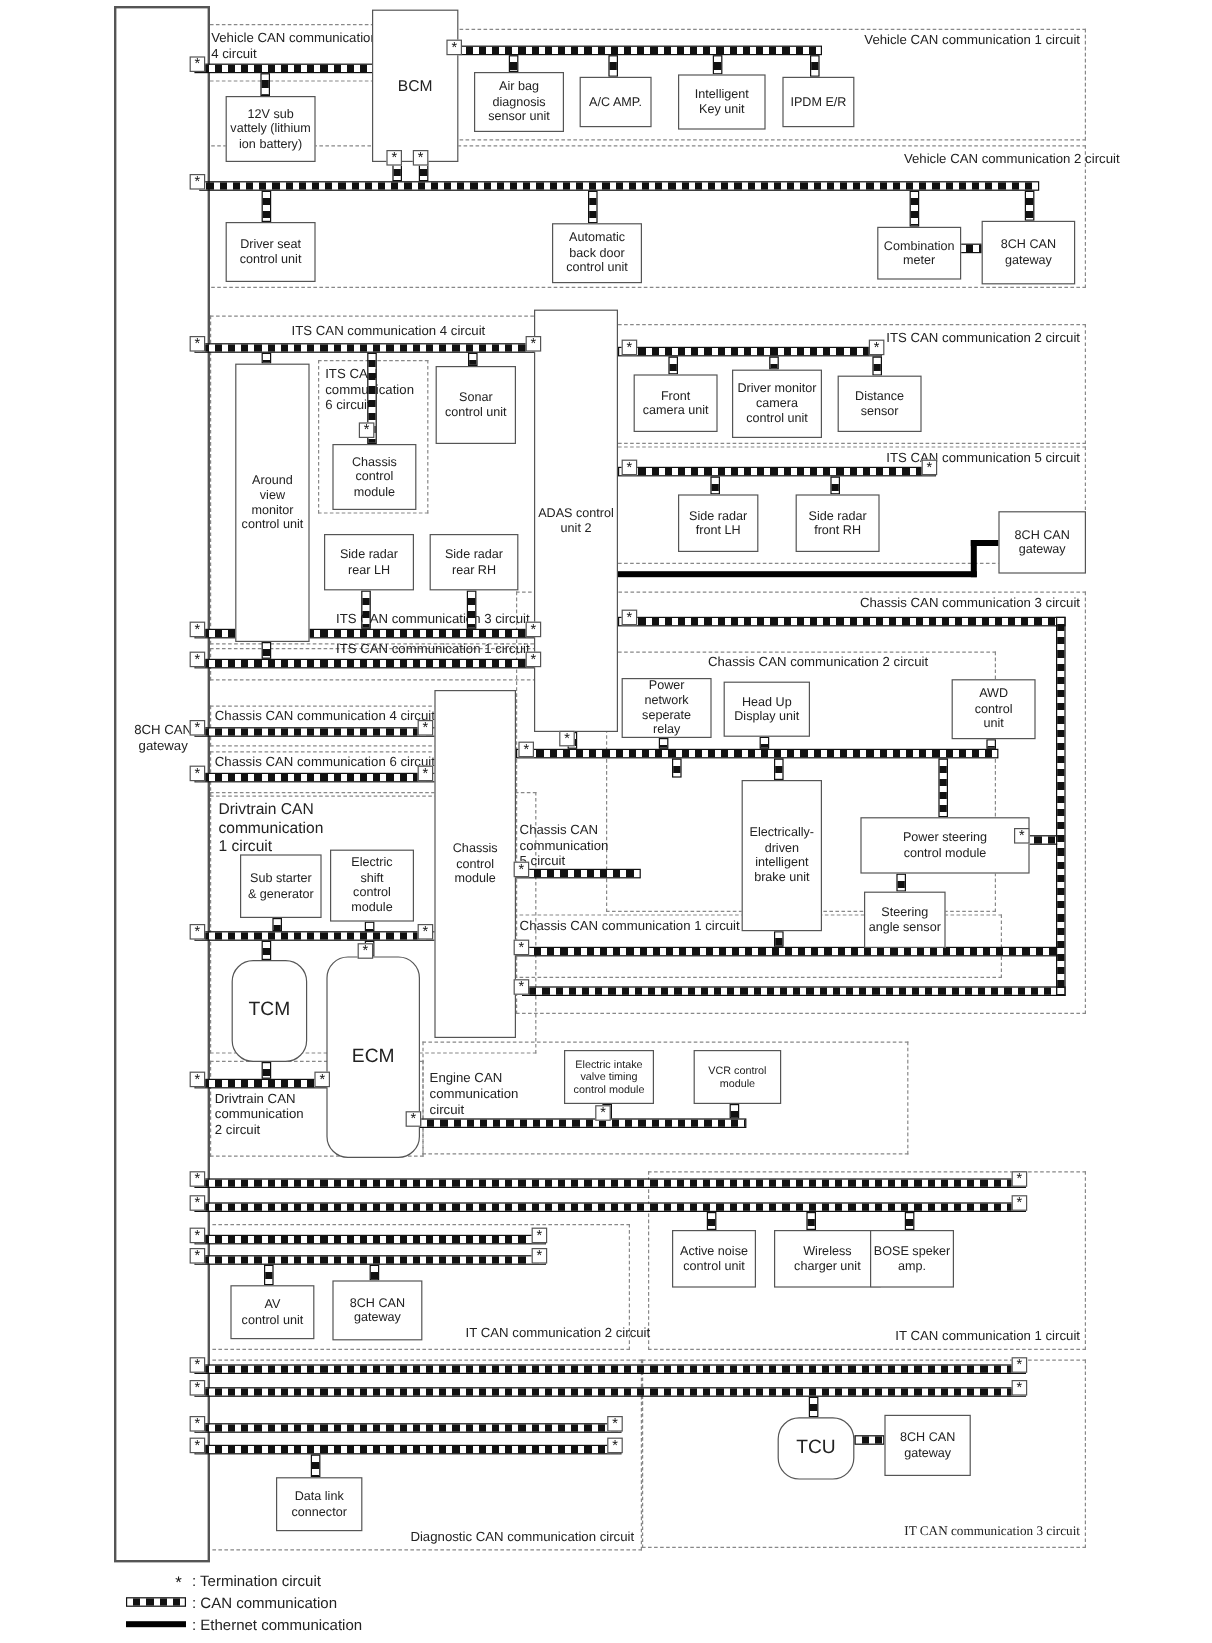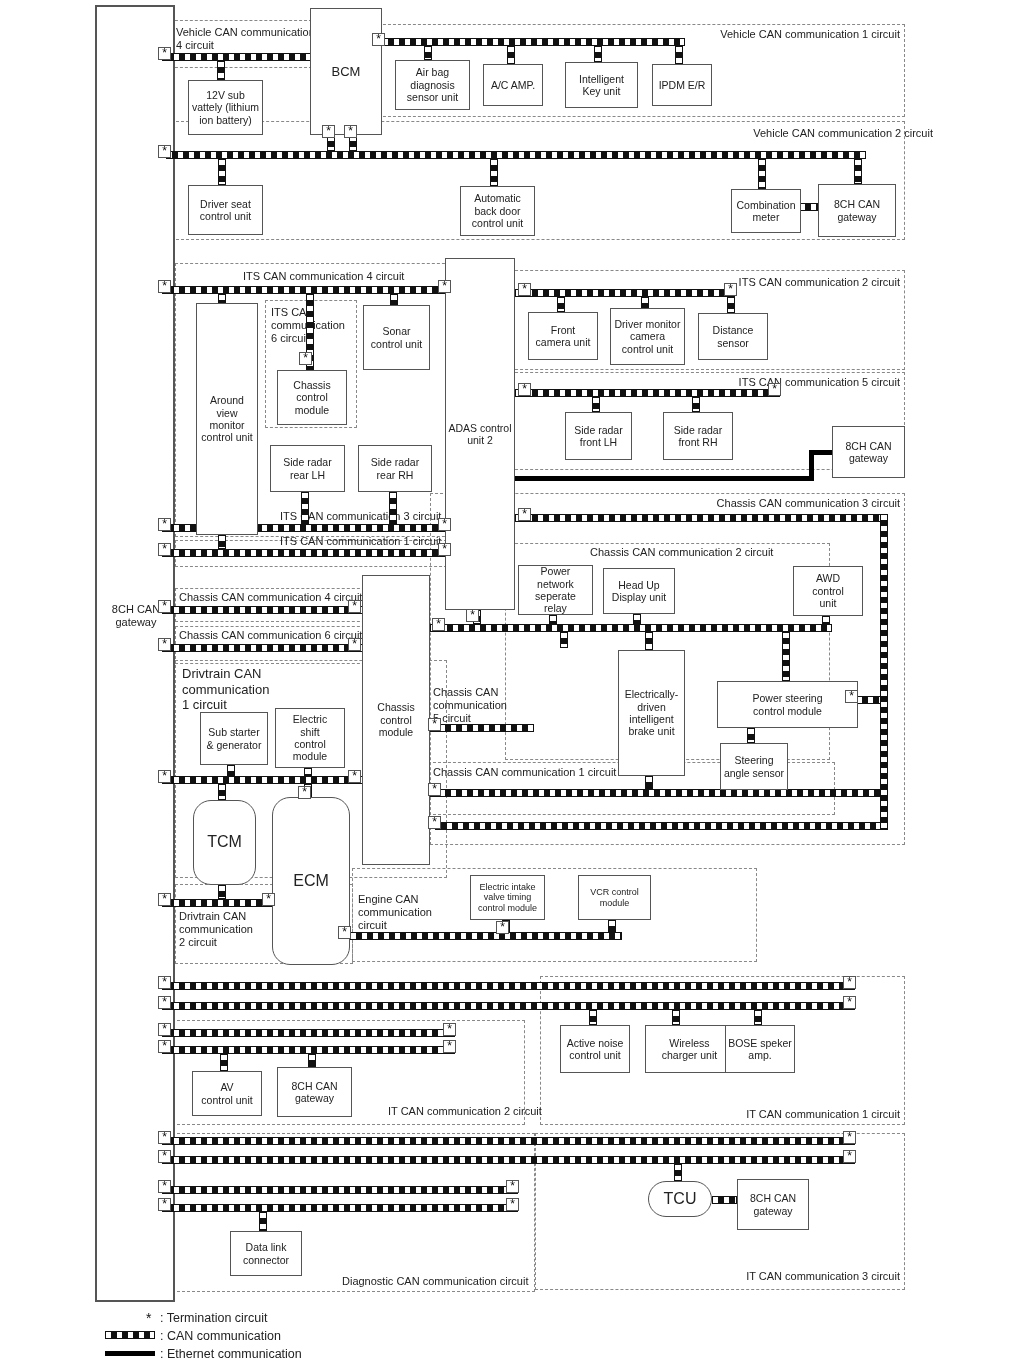--- a/index.html
+++ b/index.html
@@ -85,21 +85,21 @@
 5 circuit</div>
   <div class="rlabel" style="left:433px;top:766px;">Chassis CAN communication 1 circuit</div>
   <div class="rlabel" style="left:358px;top:893px;">Engine CAN
 communication
 circuit</div>
   <div class="rlabel" style="left:179px;top:910px;">Drivtrain CAN
 communication
 2 circuit</div>
   <div class="rlabel" style="left:388px;top:1105px;">IT CAN communication 2 circuit</div>
   <div class="rlabel right" style="left:740px;top:1108px;width:160px;">IT CAN communication 1 circuit</div>
-  <div class="rlabel right" style="left:740px;top:1270px;width:160px;">IT CAN communication 3 circuit</div>
+  <div class="rlabel right" style="left:740px;top:1270px;width:160px;font-family:Liberation Serif, serif;">IT CAN communication 3 circuit</div>
   <div class="rlabel" style="left:342px;top:1275px;">Diagnostic CAN communication circuit</div>
 
   <div class="can-h" style="left:162px;top:53px;width:150px;"></div>
   <div class="can-h" style="left:382px;top:38px;width:303px;"></div>
   <div class="can-h" style="left:166px;top:151px;width:700px;"></div>
   <div class="can-h" style="left:799px;top:203px;width:22px;"></div>
   <div class="can-h" style="left:162px;top:286px;width:290px;"></div>
   <div class="can-h" style="left:162px;top:524px;width:290px;"></div>
   <div class="can-h" style="left:162px;top:549px;width:290px;"></div>
   <div class="can-h" style="left:515px;top:289px;width:220px;"></div>
@@ -259,21 +259,21 @@
   <div class="unit" style="left:560px;top:1025px;width:70px;height:48px;">Active noise
 control unit</div>
   <div class="unit" style="left:645px;top:1025px;width:89px;height:48px;">Wireless
 charger unit</div>
   <div class="unit" style="left:725px;top:1025px;width:70px;height:48px;">BOSE speker
 amp.</div>
   <div class="unit" style="left:192px;top:1071px;width:70px;height:45px;">AV
 control unit</div>
   <div class="unit" style="left:277px;top:1067px;width:75px;height:50px;">8CH CAN
 gateway</div>
-  <div class="unit md" style="left:648px;top:1181px;width:64px;height:36px;">TCU</div>
+  <div class="unit md" style="left:648px;top:1181px;width:64px;height:52px;">TCU</div>
   <div class="unit" style="left:737px;top:1179px;width:72px;height:51px;">8CH CAN
 gateway</div>
   <div class="unit" style="left:230px;top:1231px;width:72px;height:45px;">Data link
 connector</div>
 
   <span class="term" style="left:158px;top:47px;">*</span>
   <span class="term" style="left:158px;top:145px;">*</span>
   <span class="term" style="left:158px;top:280px;">*</span>
   <span class="term" style="left:158px;top:518px;">*</span>
   <span class="term" style="left:158px;top:543px;">*</span>

